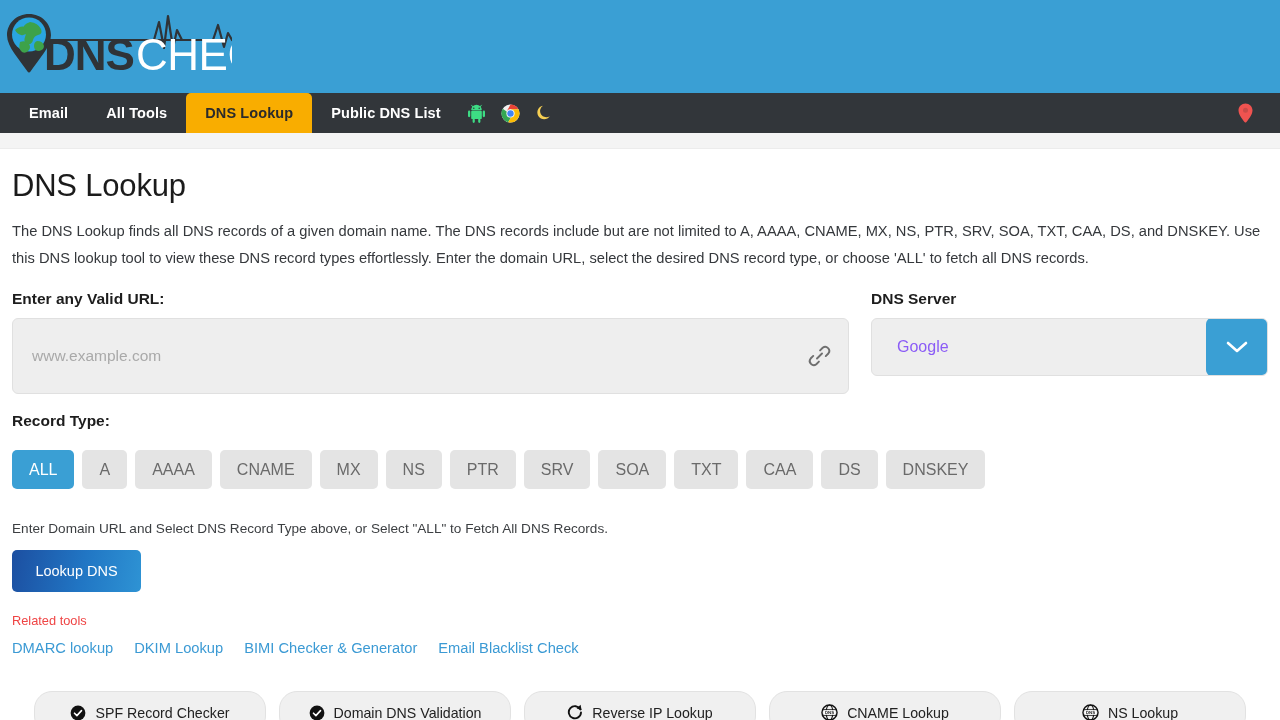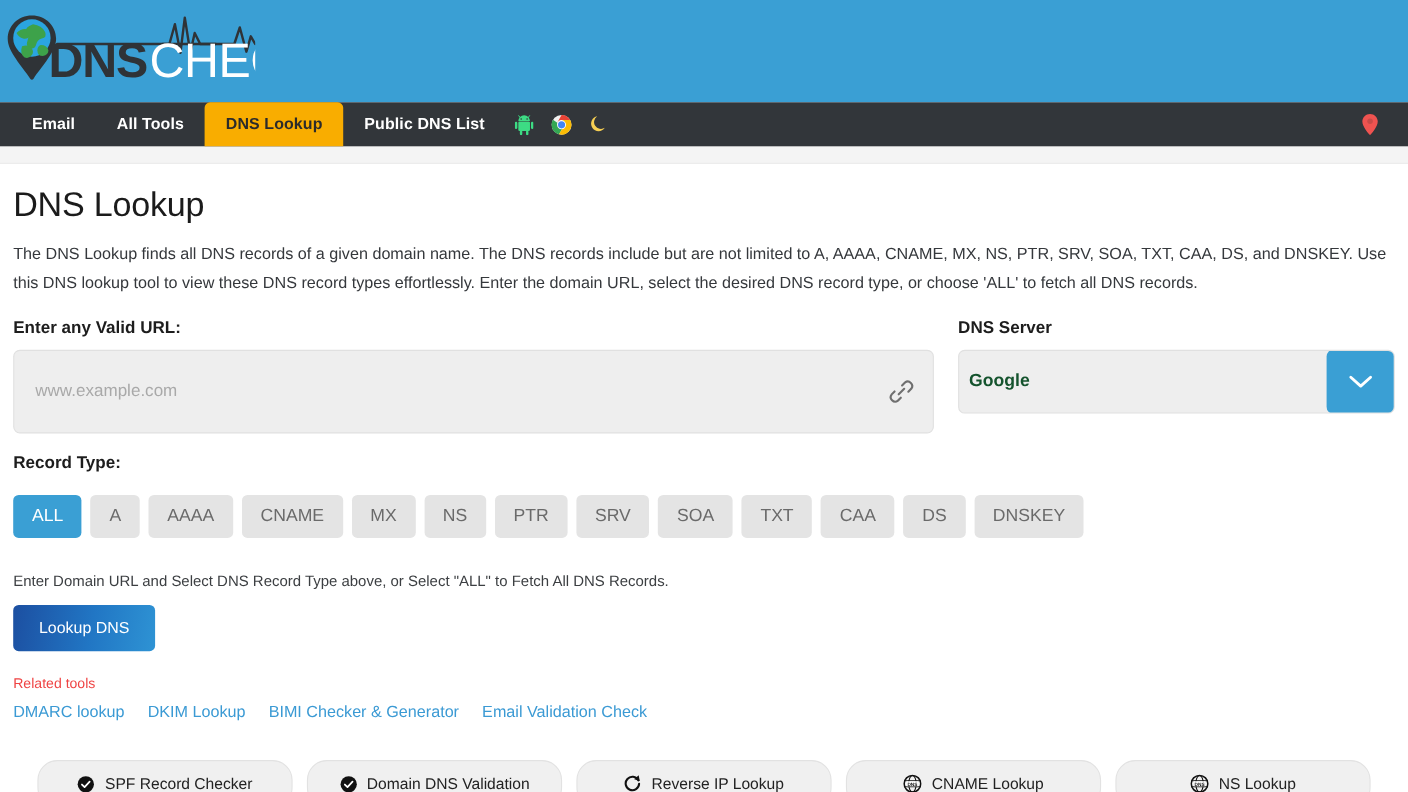--- a/index.html
+++ b/index.html
@@ -141,24 +141,24 @@
     height: 58px;
     background: #eeeeee;
     border: 1px solid #e0e0e0;
     border-radius: 6px;
     display: flex;
     align-items: center;
     overflow: hidden;
   }
   .select-value {
     flex: 1;
-    padding-left: 9px;
+    padding-left: 25px;
     font-size: 16px;
-    font-weight: bold;
-    color: #14532d;
+    font-weight: normal;
+    color: #8b5cf6;
   }
   .select-btn {
     width: 62px;
     align-self: stretch;
     background: #3a9fd4;
     border-radius: 6px;
     display: flex;
     align-items: center;
     justify-content: center;
     cursor: pointer;
@@ -416,21 +416,21 @@
 
   <div class="hint">Enter Domain URL and Select DNS Record Type above, or Select "ALL" to Fetch All DNS Records.</div>
 
   <button class="lookup-btn">Lookup DNS</button>
 
   <div class="related-label">Related tools</div>
   <div class="related-links">
     <a>DMARC lookup</a>
     <a>DKIM Lookup</a>
     <a>BIMI Checker &amp; Generator</a>
-    <a>Email Validation Check</a>
+    <a>Email Blacklist Check</a>
   </div>
 
   <div class="tool-row">
 
     <div class="tool-btn">
       <svg width="16" height="16" viewBox="0 0 16 16">
         <circle cx="8" cy="8" r="7.4" fill="#111111"></circle>
         <polyline points="4.5,8.2 6.9,10.6 11.5,5.6" fill="none" stroke="#ffffff" stroke-width="1.6" stroke-linecap="round" stroke-linejoin="round"></polyline>
       </svg>
       <span>SPF Record Checker</span>

